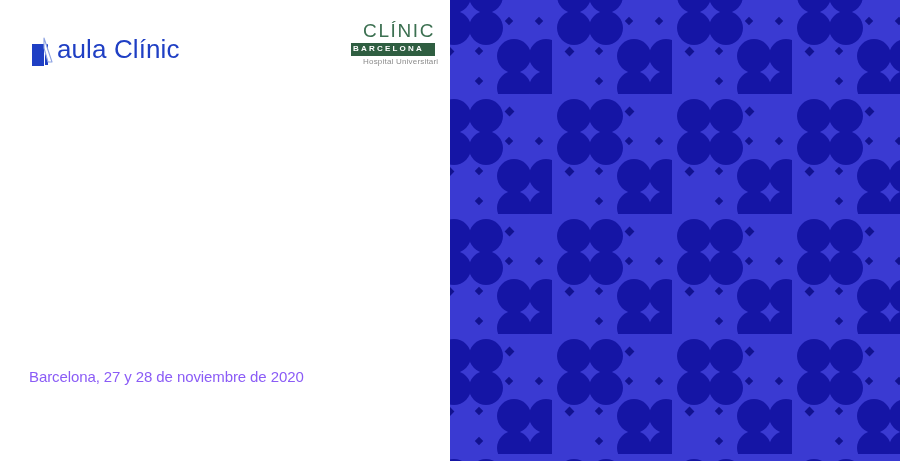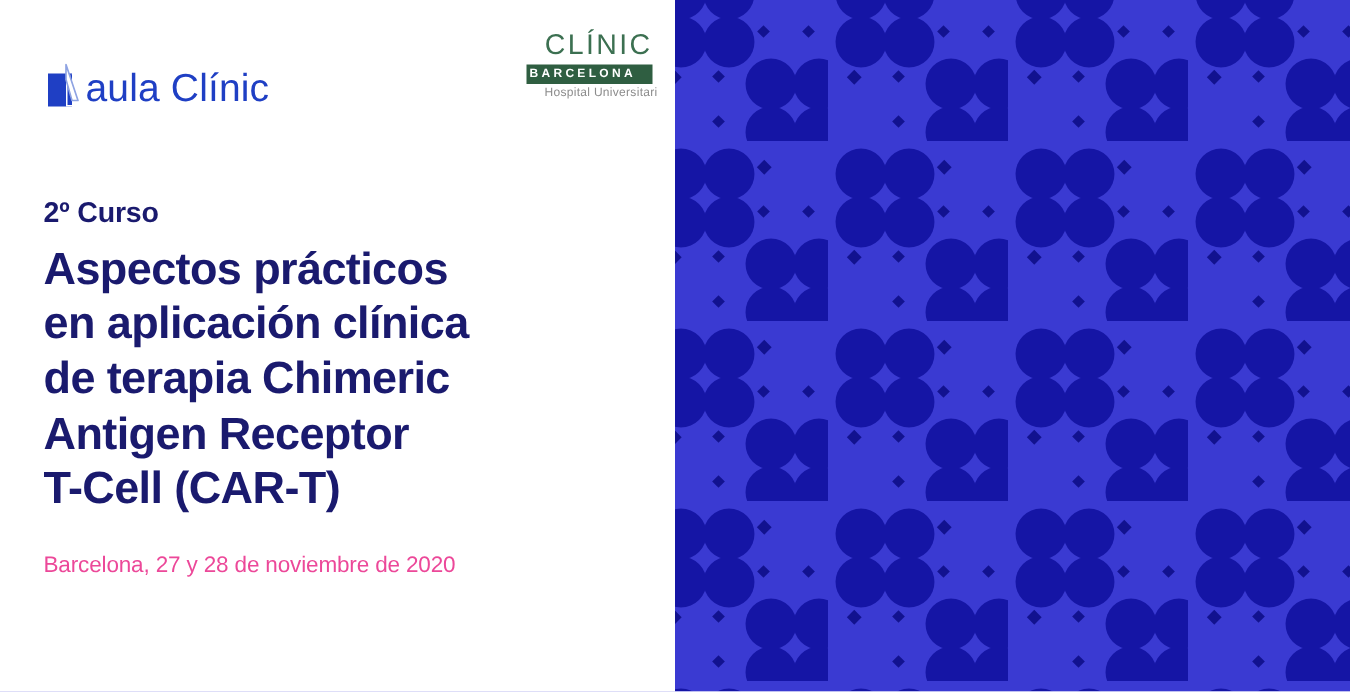--- a/index.html
+++ b/index.html
@@ -28,21 +28,21 @@
     height: 461px;
     background: #ffffff;
   }
 
   
   .aula-logo {
     position: absolute;
     left: 30px;
     top: 31px;
     display: flex;
-    align-items: flex-end;
+    align-items: center;
     height: 44px;
   }
   .aula-mark {
     position: relative;
     width: 26px;
     height: 34px;
     margin-right: 1px;
     flex: 0 0 auto;
   }
   .aula-mark svg { display: block; }
@@ -118,21 +118,21 @@
     letter-spacing: -0.4px;
   }
   .main-title .tline { display: block; white-space: nowrap; }
 
   .event-date {
     position: absolute;
     left: 29px;
     top: 368px;
     font-size: 15px;
     font-weight: 400;
-    color: #ec4899;
+    color: #8b5cf6;
     letter-spacing: -0.1px;
     white-space: nowrap;
   }
 
   
   .right-panel {
     position: absolute;
     left: 450px;
     top: 0;
     width: 450px;
@@ -160,30 +160,20 @@
       </span>
       <span class="aula-text">aula Clínic</span>
     </div>
 
     <div class="clinic-logo">
       <div class="clinic-word">CLÍNIC</div>
       <div class="clinic-bar">BARCELONA</div>
       <div class="clinic-sub">Hospital Universitari</div>
     </div>
 
-    <div class="title-block">
-      <div class="course-label">2º Curso</div>
-      <h1 class="main-title">
-        <span class="tline">Aspectos prácticos</span>
-        <span class="tline">en aplicación clínica</span>
-        <span class="tline">de terapia Chimeric</span>
-        <span class="tline">Antigen Receptor</span>
-        <span class="tline">T-Cell (CAR-T)</span>
-      </h1>
-    </div>
 
     <div class="event-date">Barcelona, 27 y 28 de noviembre de 2020</div>
   </div>
 
   <div class="right-panel">
     <svg width="450" height="461" viewBox="0 0 450 461" xmlns="http://www.w3.org/2000/svg">
       <defs>
         <pattern id="clusters" x="-18" y="-26" width="120" height="120" patternUnits="userSpaceOnUse">
 
           <g fill="#1515A5">

